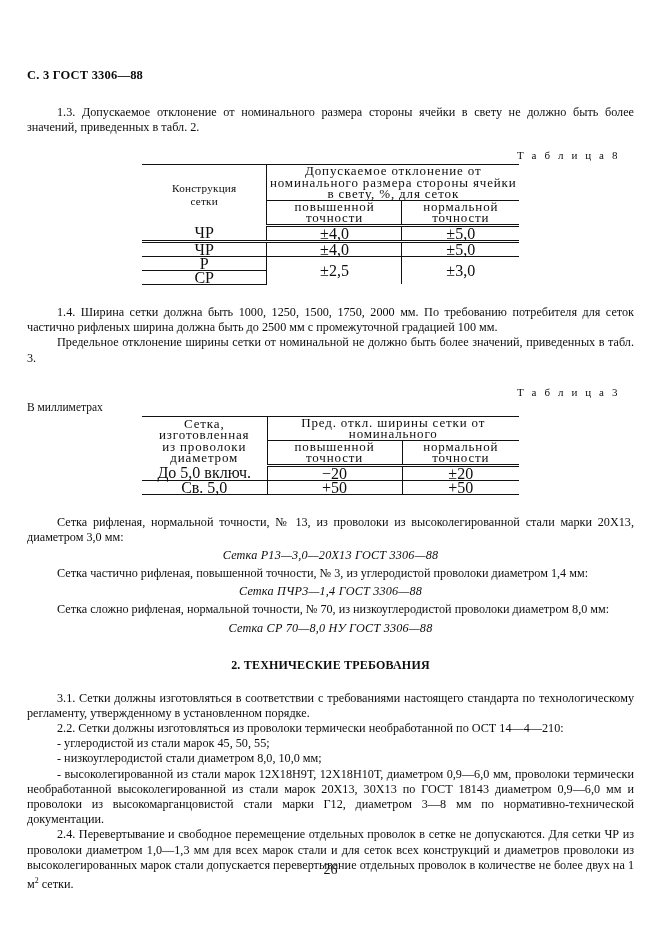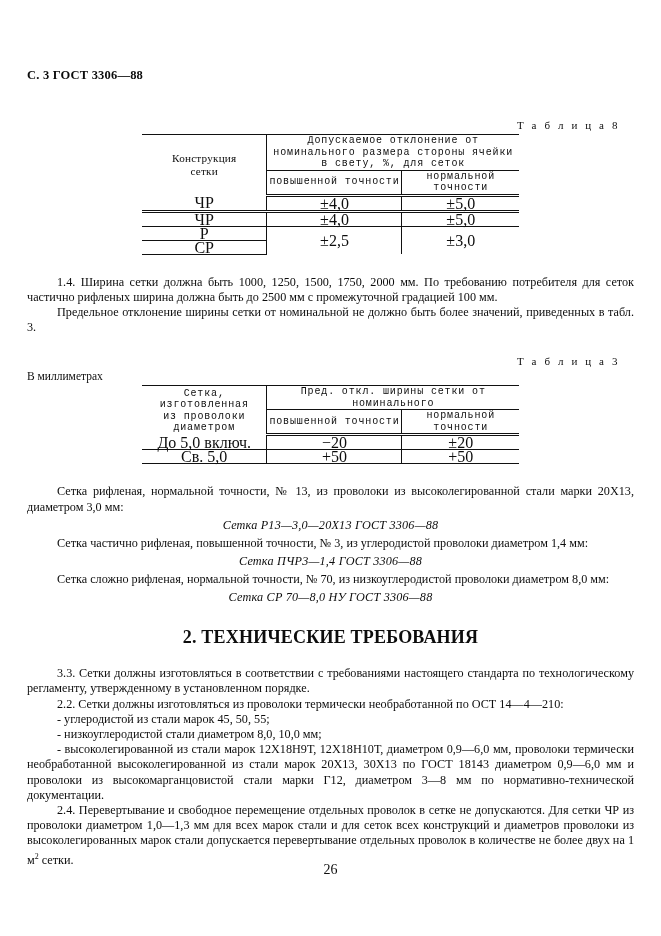--- a/index.html
+++ b/index.html
@@ -68,26 +68,25 @@
     width: 377px;
     table-layout: fixed;
   }
   table.gost td, table.gost th {
     border: 0;
     padding: 0;
     vertical-align: middle;
     font-weight: normal;
   }
   .hd-cell {
-    font-size: 10px;
+    font-size: 13px;
     letter-spacing: 0.85px;
     text-align: center;
     line-height: 11.5px;
     padding: 4px 5px;
-    font-family: Liberation Mono, monospace;
   }
   .hd-cell-big {
     font-size: 11.2px;
     letter-spacing: 0.2px;
     text-align: center;
     line-height: 13px;
     padding: 5px 4px;
   }
   .data-cell {
     font-size: 16px;
@@ -110,21 +109,21 @@
 
   .spaced-heading {
     font-size: 12.2px;
     letter-spacing: 2.6px;
     text-indent: 30px;
     margin: 0 0 1px 0;
   }
 
   .section-title {
     font-weight: bold;
-    font-size: 18px;
+    font-size: 12px;
     text-align: center;
     margin: 22px 0 18px 0;
     letter-spacing: 0.2px;
   }
 
   .bullet-line {
     font-size: 12.2px;
     line-height: 15.2px;
     margin: 0;
     text-indent: 30px;
@@ -142,20 +141,21 @@
   sup { font-size: 0.65em; vertical-align: super; }
 </style>
 </head>
 <body>
 
 <div class="page">
   <div class="content">
 
     <div class="page-header">С. 3 ГОСТ 3306—88</div>
 
+    <p class="body-text">1.3. Допускаемое отклонение от номинального размера стороны ячейки в свету не должно быть более значений, приведенных в табл. 2.</p>
 
     <div class="gap-md"></div>
 
     <div class="table-caption">Т а б л и ц а  8</div>
 
     <table class="gost">
       <colgroup>
         <col style="width:125px">
         <col style="width:135px">
         <col style="width:117px">
@@ -239,21 +239,21 @@
 
     <p class="body-text">Сетка рифленая, нормальной точности, № 13, из проволоки из высоколегированной стали марки 20Х13, диаметром 3,0 мм:</p>
     <div class="example-line">Сетка Р13—3,0—20Х13 ГОСТ 3306—88</div>
     <p class="body-text">Сетка частично рифленая, повышенной точности, № 3, из углеродистой проволоки диаметром 1,4 мм:</p>
     <div class="example-line">Сетка ПЧР3—1,4 ГОСТ 3306—88</div>
     <p class="body-text">Сетка сложно рифленая, нормальной точности, № 70, из низкоуглеродистой проволоки диаметром 8,0 мм:</p>
     <div class="example-line">Сетка СР 70—8,0 НУ ГОСТ 3306—88</div>
 
     <div class="section-title">2. ТЕХНИЧЕСКИЕ ТРЕБОВАНИЯ</div>
 
-    <p class="body-text">3.3. Сетки должны изготовляться в соответствии с требованиями настоящего стандарта по технологическому регламенту, утвержденному в установленном порядке.</p>
+    <p class="body-text">3.1. Сетки должны изготовляться в соответствии с требованиями настоящего стандарта по технологическому регламенту, утвержденному в установленном порядке.</p>
     <p class="body-text">2.2. Сетки должны изготовляться из проволоки термически необработанной по ОСТ 14—4—210:</p>
     <p class="bullet-line">- углеродистой из стали марок 45, 50, 55;</p>
     <p class="bullet-line">- низкоуглеродистой стали диаметром 8,0, 10,0 мм;</p>
     <p class="body-text">- высоколегированной из стали марок 12Х18Н9Т, 12Х18Н10Т, диаметром 0,9—6,0 мм, проволоки термически необработанной высоколегированной из стали марок 20Х13, 30Х13 по ГОСТ 18143 диаметром 0,9—6,0 мм и проволоки из высокомарганцовистой стали марки Г12, диаметром 3—8 мм по нормативно-технической документации.</p>
     <p class="body-text"><span>2.4. Перевертывание и свободное перемещение отдельных проволок в сетке не допускаются. Для сетки ЧР из проволоки диаметром 1,0—1,3 мм для всех марок стали и для сеток всех конструкций и диаметров проволоки из высоколегированных марок стали допускается перевертывание отдельных проволок в количестве не более двух на 1 м</span><sup>2</sup><span> сетки.</span></p>
 
   </div>
 
   <div class="page-number">26</div>
 </div>

